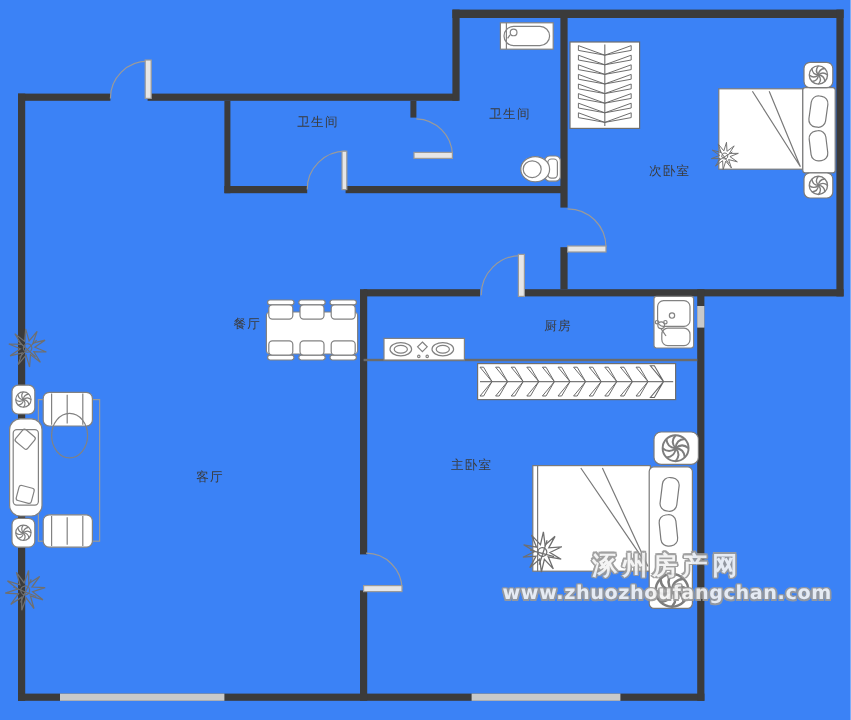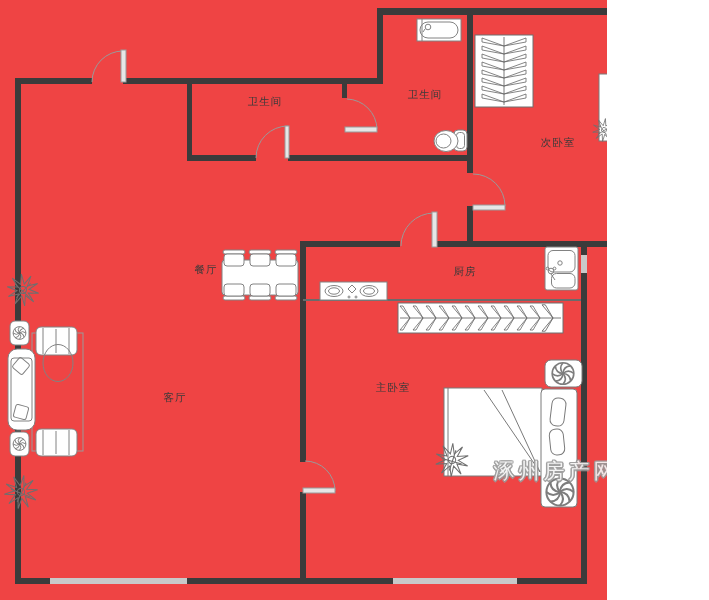--- a/index.html
+++ b/index.html
@@ -1,22 +1,22 @@
 <!DOCTYPE html>
 <html><head>
 <meta charset="utf-8">
 <style>
   html,body{margin:0;padding:0;background:#fff;}
-  .stage{position:relative;width:607px;height:600px;background:#ef4444;overflow:hidden;
+  .stage{position:relative;width:709px;height:600px;background:#3b82f6;overflow:hidden;
          font-family:"DejaVu Sans","Liberation Sans",sans-serif;}
   .plan-svg{position:absolute;left:0;top:0;}
   .room-label{position:absolute;transform:translate(-50%,-50%);font-size:10.5px;
               color:#3a3a3a;white-space:nowrap;letter-spacing:1px;}
   .watermark{position:absolute;transform:translate(-50%,-50%);white-space:nowrap;
-             font-weight:normal;color:#f4f4f4;opacity:.92;
+             font-weight:bold;color:#f4f4f4;opacity:.92;
              text-shadow:-1.5px 0 #9a9a9a,1.5px 0 #9a9a9a,0 -1.5px #9a9a9a,0 1.5px #9a9a9a,
                          -1px -1px #9a9a9a,1px -1px #9a9a9a,-1px 1px #9a9a9a,1px 1px #9a9a9a;}
   .wm-title{left:556px;top:471px;font-size:21px;letter-spacing:4px;}
   .wm-url{left:556px;top:494px;font-size:16px;letter-spacing:.5px;}
 </style>
 </head>
 <body>
 
 <div class="stage">
 
@@ -247,13 +247,14 @@
 
   <span class="room-label" style="left:265px;top:102px">卫生间</span>
   <span class="room-label" style="left:425px;top:95px">卫生间</span>
   <span class="room-label" style="left:558px;top:143px">次卧室</span>
   <span class="room-label" style="left:206px;top:270px">餐厅</span>
   <span class="room-label" style="left:465px;top:272px">厨房</span>
   <span class="room-label" style="left:175px;top:398px">客厅</span>
   <span class="room-label" style="left:393px;top:388px">主卧室</span>
 
   <div class="watermark wm-title">涿州房产网</div>
+  <div class="watermark wm-url">www.zhuozhoufangchan.com</div>
 </div>
 
 </body></html>

